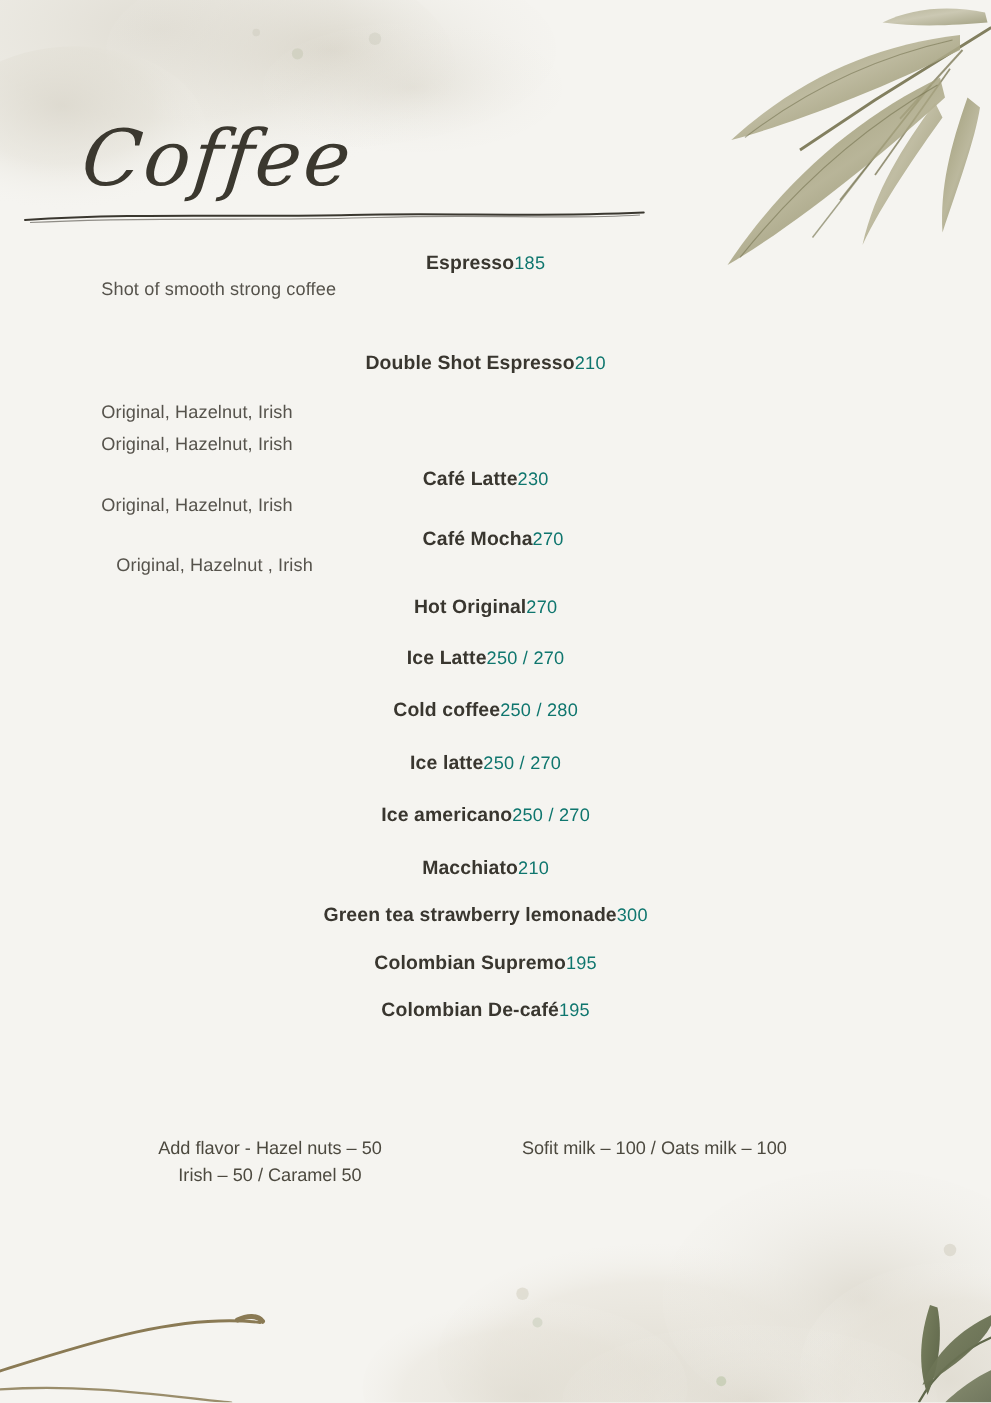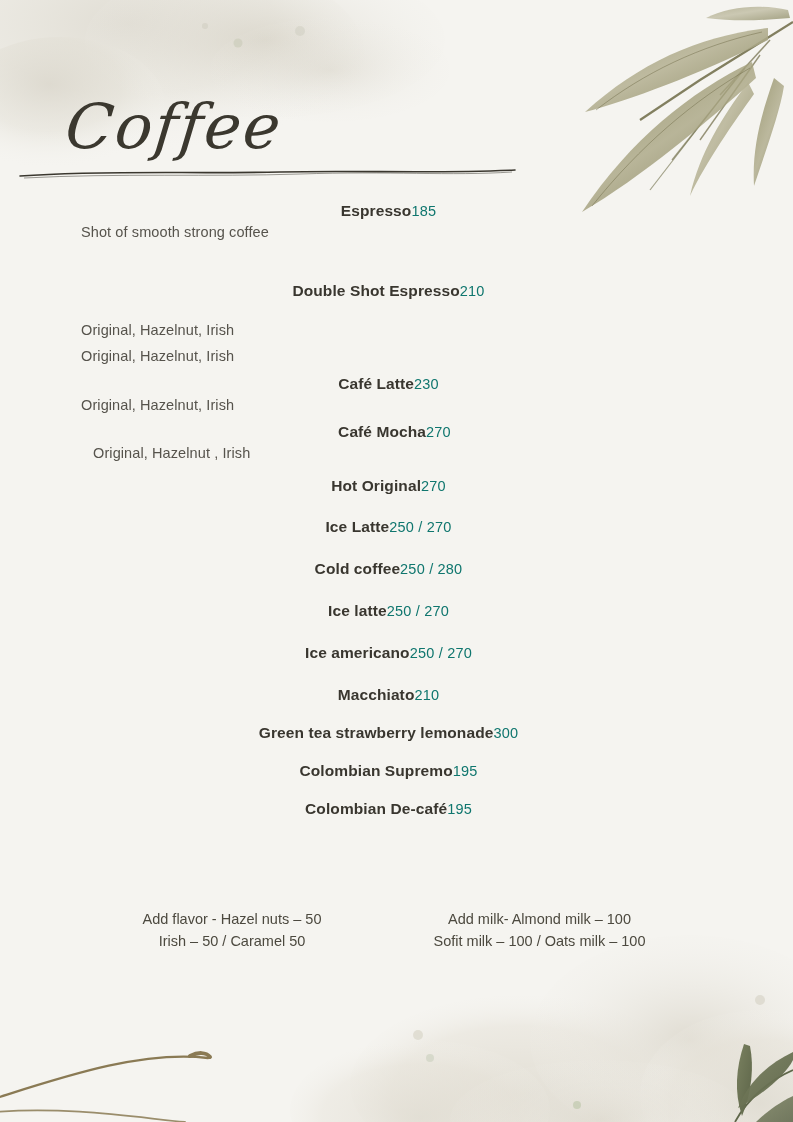--- a/index.html
+++ b/index.html
@@ -91,21 +91,21 @@
     font-size: 14.5px;
     font-weight: 400;
     color: #56534c;
     letter-spacing: 0.1px;
     margin-top: 4px;
   }
 
   
   .addons {
     position: absolute;
-    left: 97px;
+    left: 81px;
     top: 908px;
     width: 615px;
     display: flex;
     justify-content: flex-end;
   }
   .addon-col {
     font-family: "Liberation Sans", sans-serif;
     font-size: 14.5px;
     color: #4c493f;
     text-align: center;
@@ -327,18 +327,17 @@
     </div>
 
   </div>
 
   <div class="addons">
     <div class="addon-col addon-col-left">
       <span class="addon-line">Add flavor - Hazel nuts – 50</span>
       <span class="addon-line">Irish – 50 / Caramel 50</span>
     </div>
     <div class="addon-col addon-col-right">
-      <span class="addon-line">Add milk- Almond milk – 100</span>
       <span class="addon-line">Sofit milk – 100 / Oats milk – 100</span>
     </div>
   </div>
 
 </div>
 
 </body></html>

